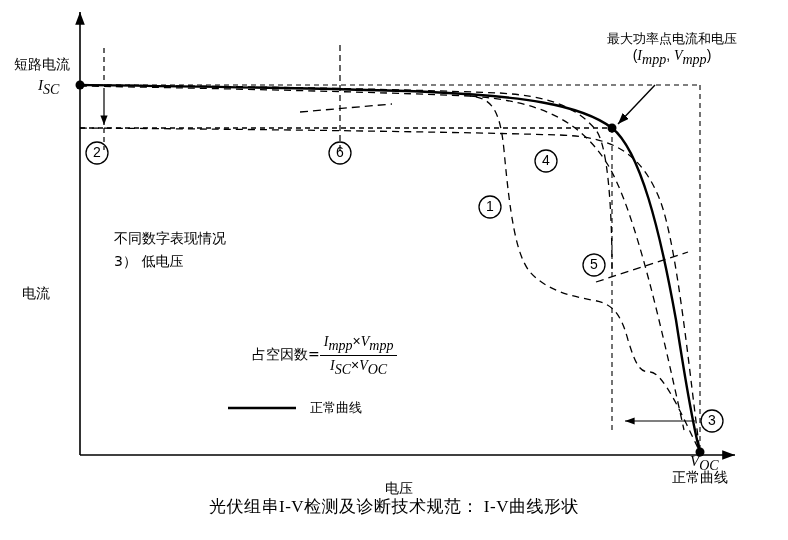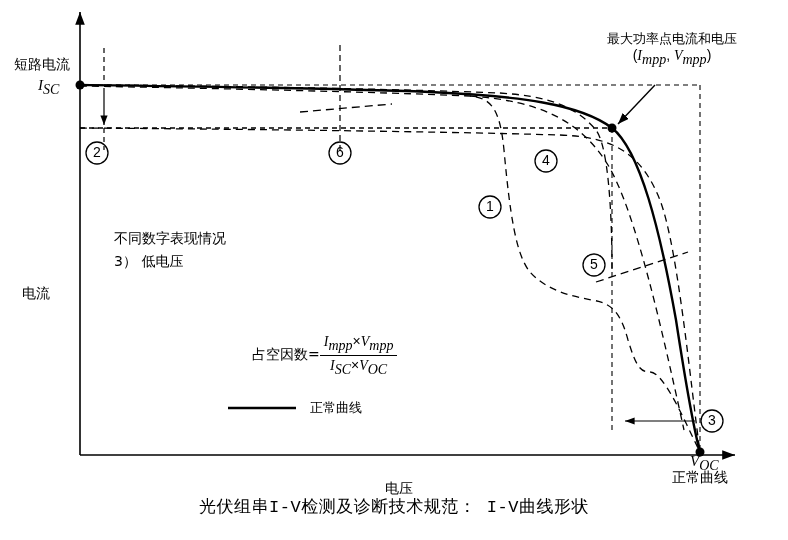--- a/index.html
+++ b/index.html
@@ -10,21 +10,21 @@
     color:#000;
     overflow:hidden;
   }
   #stage{position:relative;width:788px;height:540px;}
   svg#fig{position:absolute;left:0;top:0;width:788px;height:540px;}
   .lbl{position:absolute;white-space:nowrap;}
   .cn{font-family:"DejaVu Sans","Liberation Sans",sans-serif;}
   .caption{
     position:absolute;left:0;top:495px;width:788px;text-align:center;
     font-size:17px;letter-spacing:.5px;
-    font-family:Liberation Mono, monospace;
+    font-family:Liberation Serif, serif;
   }
   .axis-title{font-size:14px;margin-top:48px;}
   .sub{font-size:14px;vertical-align:sub;}
   .ital{font-style:italic;font-family:"Liberation Serif",serif;}
   .legend-txt{font-size:13px;}
   .listbox{position:absolute;font-size:14px;line-height:21px;}
   .listbox .hdr{margin-bottom:2px;}
   .fr{display:inline-block;vertical-align:middle;text-align:center;}
   .fr .num{display:block;border-bottom:1.3px solid #000;padding:0 4px 1px 4px;}
   .fr .den{display:block;padding:1px 4px 0 4px;}

